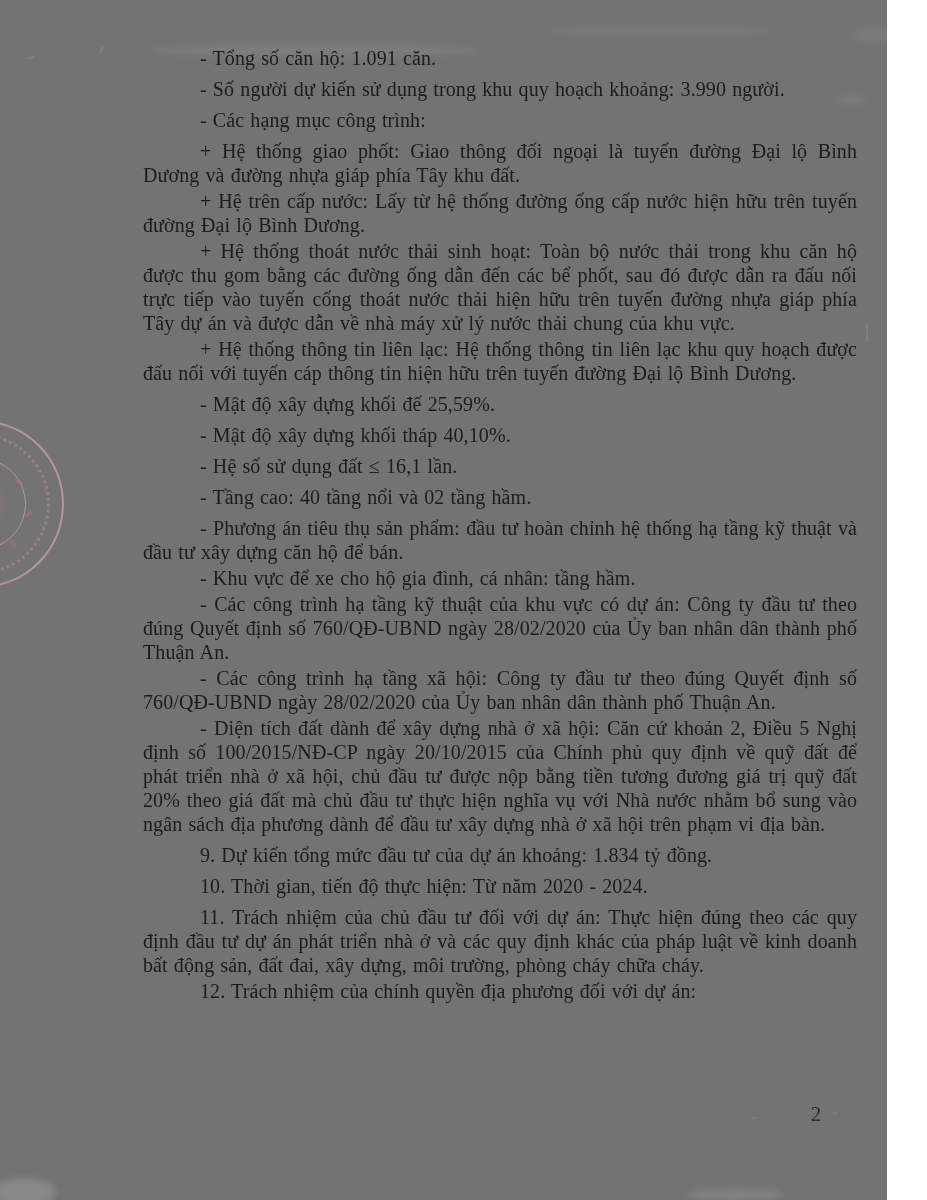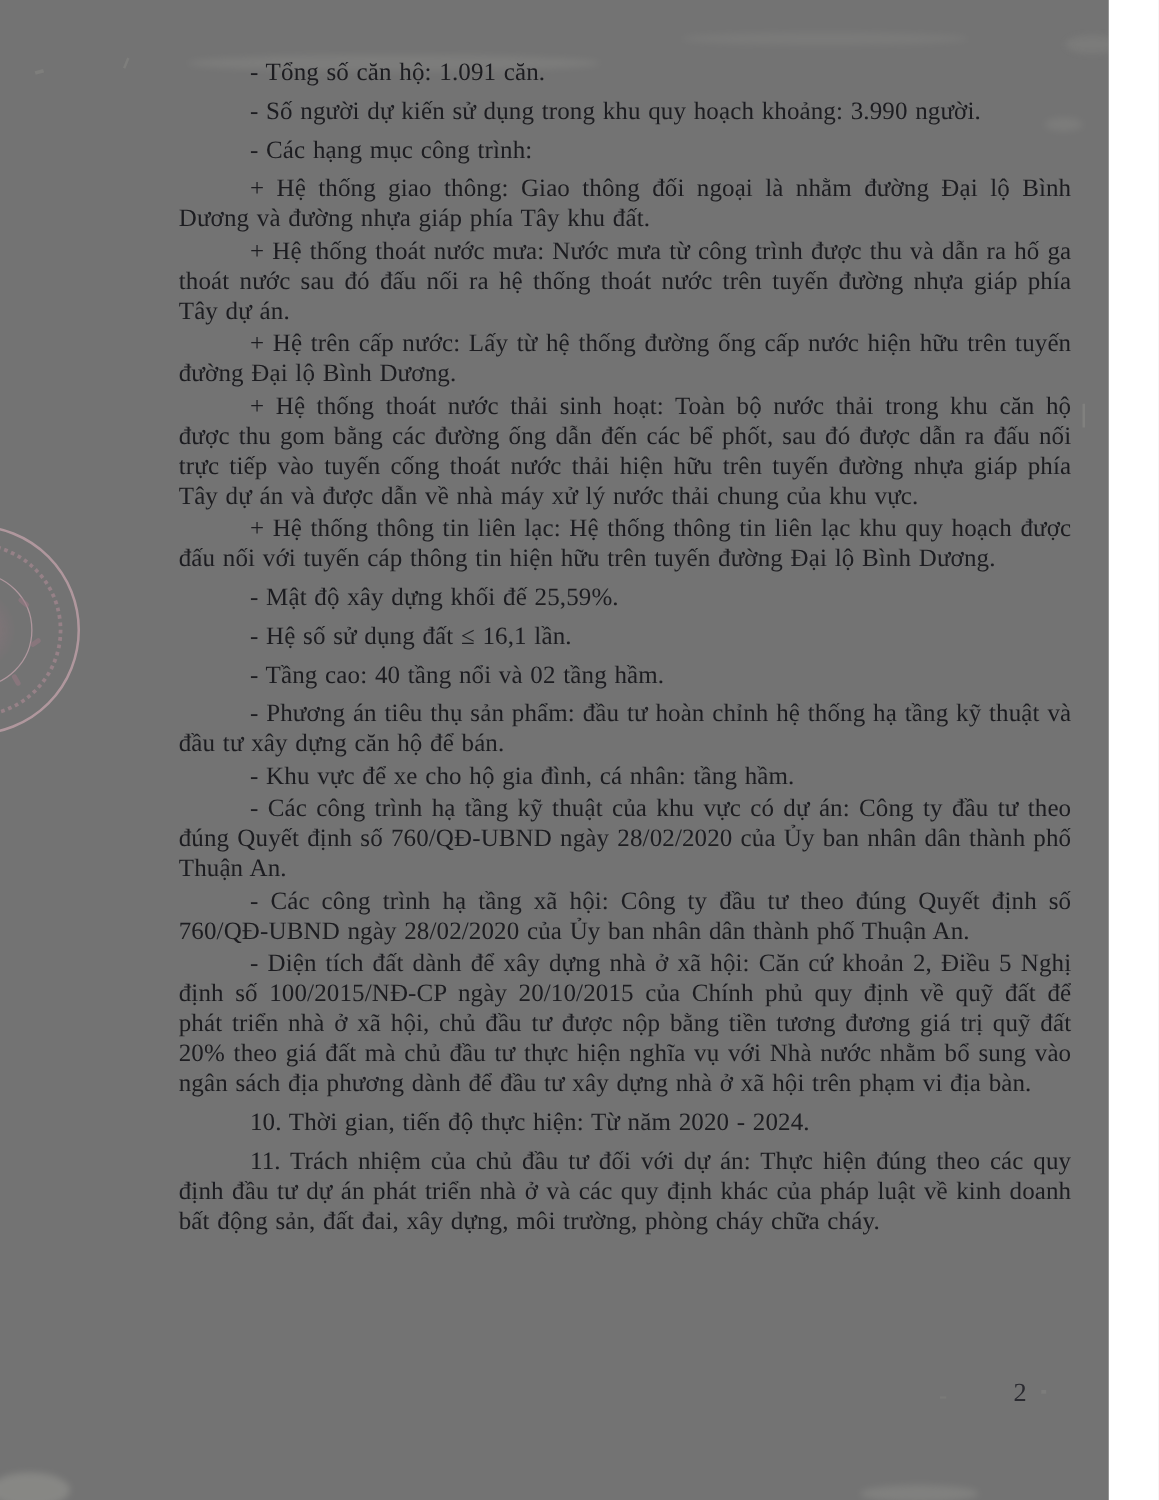--- a/index.html
+++ b/index.html
@@ -150,32 +150,34 @@
   <div class="speck k2"></div>
   <div class="speck k3"></div>
   <div class="speck k4"></div>
   <div class="speck k5"></div>
   <div class="speck k6"></div>
 
   <div class="body-col">
     <p class="para wide">- Tổng số căn hộ: 1.091 căn.</p>
     <p class="para wide">- Số người dự kiến sử dụng trong khu quy hoạch khoảng: 3.990 người.</p>
     <p class="para wide">- Các hạng mục công trình:</p>
-    <p class="para">+ Hệ thống giao thông: Giao thông đối ngoại là nhằm đường Đại lộ Bình Dương và đường nhựa giáp phía Tây khu đất.</p>
-    <p class="para">+ Hệ thống thoát nước mưa: Nước mưa từ công trình được thu và dẫn ra hố ga thoát nước sau đó đấu nối ra hệ thống thoát nước trên tuyến đường nhựa giáp phía Tây dự án.</p>
+    <p class="para">+ Hệ thống giao phốt: Giao thông đối ngoại là tuyến đường Đại lộ Bình Dương và đường nhựa giáp phía Tây khu đất.</p>
     <p class="para">+ Hệ trên cấp nước: Lấy từ hệ thống đường ống cấp nước hiện hữu trên tuyến đường Đại lộ Bình Dương.</p>
     <p class="para">+ Hệ thống thoát nước thải sinh hoạt: Toàn bộ nước thải trong khu căn hộ được thu gom bằng các đường ống dẫn đến các bể phốt, sau đó được dẫn ra đấu nối trực tiếp vào tuyến cống thoát nước thải hiện hữu trên tuyến đường nhựa giáp phía Tây dự án và được dẫn về nhà máy xử lý nước thải chung của khu vực.</p>
     <p class="para wide">+ Hệ thống thông tin liên lạc: Hệ thống thông tin liên lạc khu quy hoạch được đấu nối với tuyến cáp thông tin hiện hữu trên tuyến đường Đại lộ Bình Dương.</p>
     <p class="para wide">- Mật độ xây dựng khối đế 25,59%.</p>
+    <p class="para wide">- Mật độ xây dựng khối tháp 40,10%.</p>
     <p class="para wide">- Hệ số sử dụng đất ≤ 16,1 lần.</p>
     <p class="para wide">- Tầng cao: 40 tầng nổi và 02 tầng hầm.</p>
     <p class="para">- Phương án tiêu thụ sản phẩm: đầu tư hoàn chỉnh hệ thống hạ tầng kỹ thuật và đầu tư xây dựng căn hộ để bán.</p>
     <p class="para">- Khu vực để xe cho hộ gia đình, cá nhân: tầng hầm.</p>
     <p class="para">- Các công trình hạ tầng kỹ thuật của khu vực có dự án: Công ty đầu tư theo đúng Quyết định số 760/QĐ-UBND ngày 28/02/2020 của Ủy ban nhân dân thành phố Thuận An.</p>
     <p class="para">- Các công trình hạ tầng xã hội: Công ty đầu tư theo đúng Quyết định số 760/QĐ-UBND ngày 28/02/2020 của Ủy ban nhân dân thành phố Thuận An.</p>
     <p class="para wide">- Diện tích đất dành để xây dựng nhà ở xã hội: Căn cứ khoản 2, Điều 5 Nghị định số 100/2015/NĐ-CP ngày 20/10/2015 của Chính phủ quy định về quỹ đất để phát triển nhà ở xã hội, chủ đầu tư được nộp bằng tiền tương đương giá trị quỹ đất 20% theo giá đất mà chủ đầu tư thực hiện nghĩa vụ với Nhà nước nhằm bổ sung vào ngân sách địa phương dành để đầu tư xây dựng nhà ở xã hội trên phạm vi địa bàn.</p>
+    <p class="para wide">9. Dự kiến tổng mức đầu tư của dự án khoảng: 1.834 tỷ đồng.</p>
     <p class="para wide">10. Thời gian, tiến độ thực hiện: Từ năm 2020 - 2024.</p>
     <p class="para">11. Trách nhiệm của chủ đầu tư đối với dự án: Thực hiện đúng theo các quy định đầu tư dự án phát triển nhà ở và các quy định khác của pháp luật về kinh doanh bất động sản, đất đai, xây dựng, môi trường, phòng cháy chữa cháy.</p>
+    <p class="para">12. Trách nhiệm của chính quyền địa phương đối với dự án:</p>
   </div>
 
   <div class="page-number">2</div>
 
 </div>
 
 </body></html>

